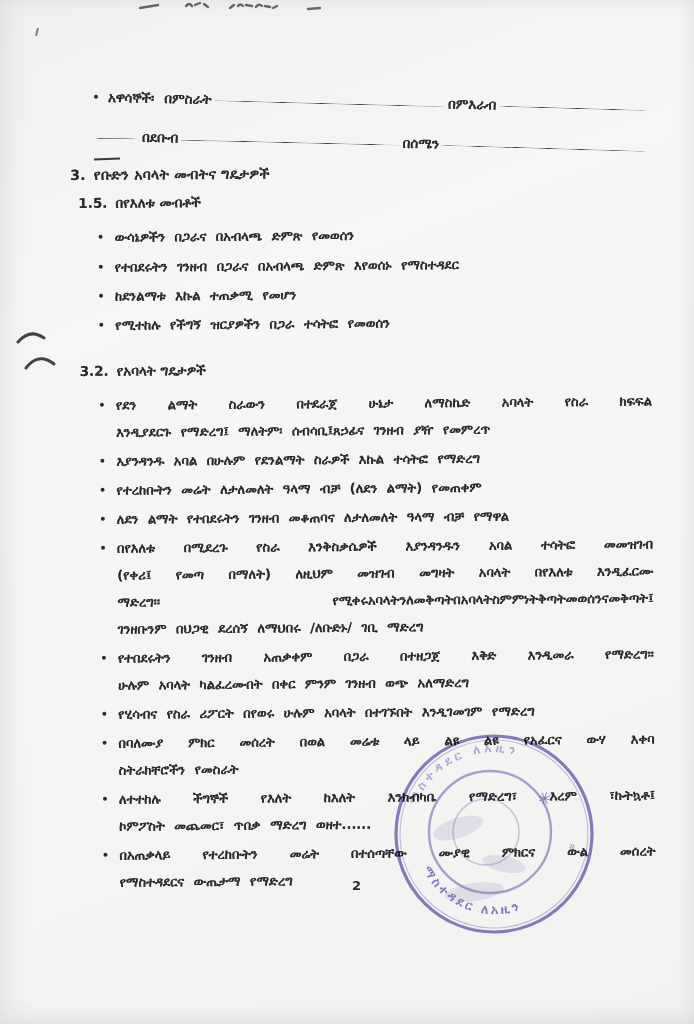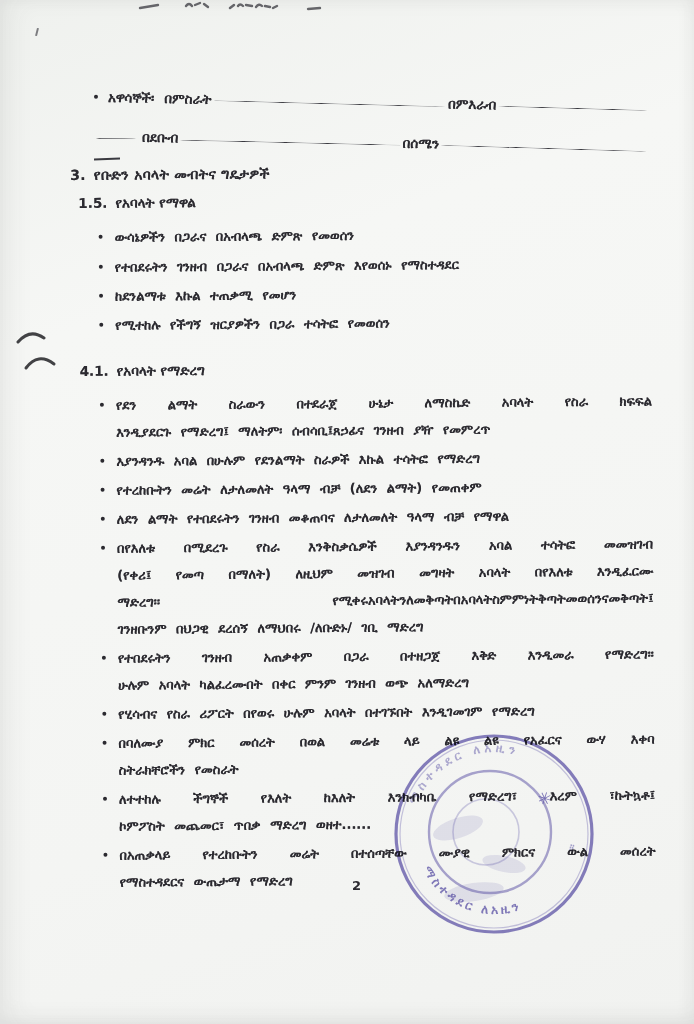--- a/index.html
+++ b/index.html
@@ -90,21 +90,21 @@
     <div class="dash3"></div>
   </div>
 
   <div class="content txt">
 
     <div class="heading">
       <span class="h-num">3.</span><span>የቡድን አባላት መብትና ግዴታዎች</span>
     </div>
 
     <div class="subheading">
-      <span class="h-num">1.5.</span><span>የአባላት የማዋል</span>
+      <span class="h-num">1.5.</span><span>በየእለቱ መብቶች</span>
     </div>
 
     <div class="bullet first-b">
       <span class="dot"></span>
       <div class="btext">
           <div class="line">ውሳኔዎችን በጋራና በአብላጫ ድምጽ የመወሰን</div>
         </div>
     </div>
     <div class="bullet b-gap">
       <span class="dot"></span>
@@ -119,21 +119,21 @@
         </div>
     </div>
     <div class="bullet">
       <span class="dot"></span>
       <div class="btext">
           <div class="line">የሚተከሉ የችግኝ ዝርያዎችን በጋራ ተሳትፎ የመወሰን</div>
         </div>
     </div>
 
     <div class="subheading gap-s32">
-      <span class="h-num">4.1.</span><span>የአባላት የማድረግ</span>
+      <span class="h-num">3.2.</span><span>የአባላት ግዴታዎች</span>
     </div>
 
     <div class="bullet first-b">
       <span class="dot"></span>
       <div class="btext">
         <div class="line full">የደን ልማት ስራውን በተደራጀ ሁኔታ ለማስኬድ አባላት የስራ ክፍፍል</div>
         <div class="line">እንዲያደርጉ የማድረግ፤ ማለትም፡ ሰብሳቢ፤ጸኃፊና ገንዘብ ያዥ የመምረጥ</div>
       </div>
     </div>
     <div class="bullet">

